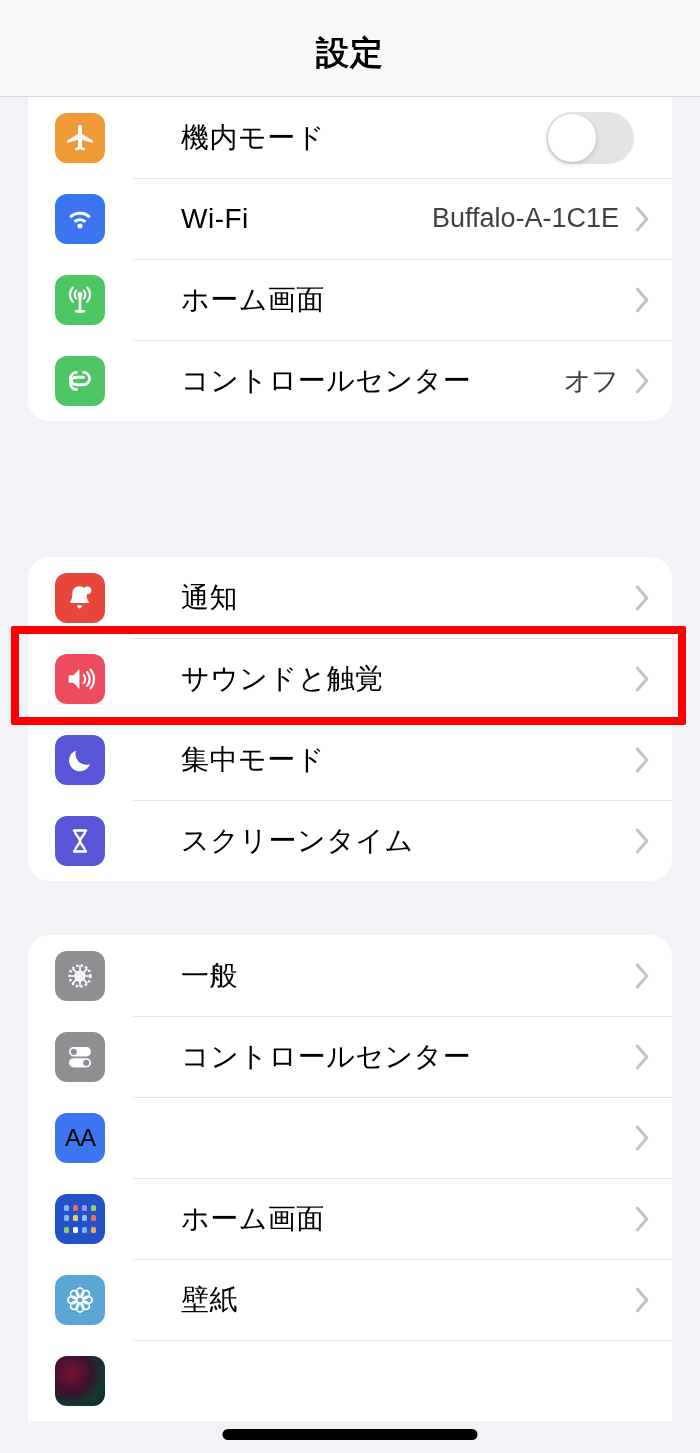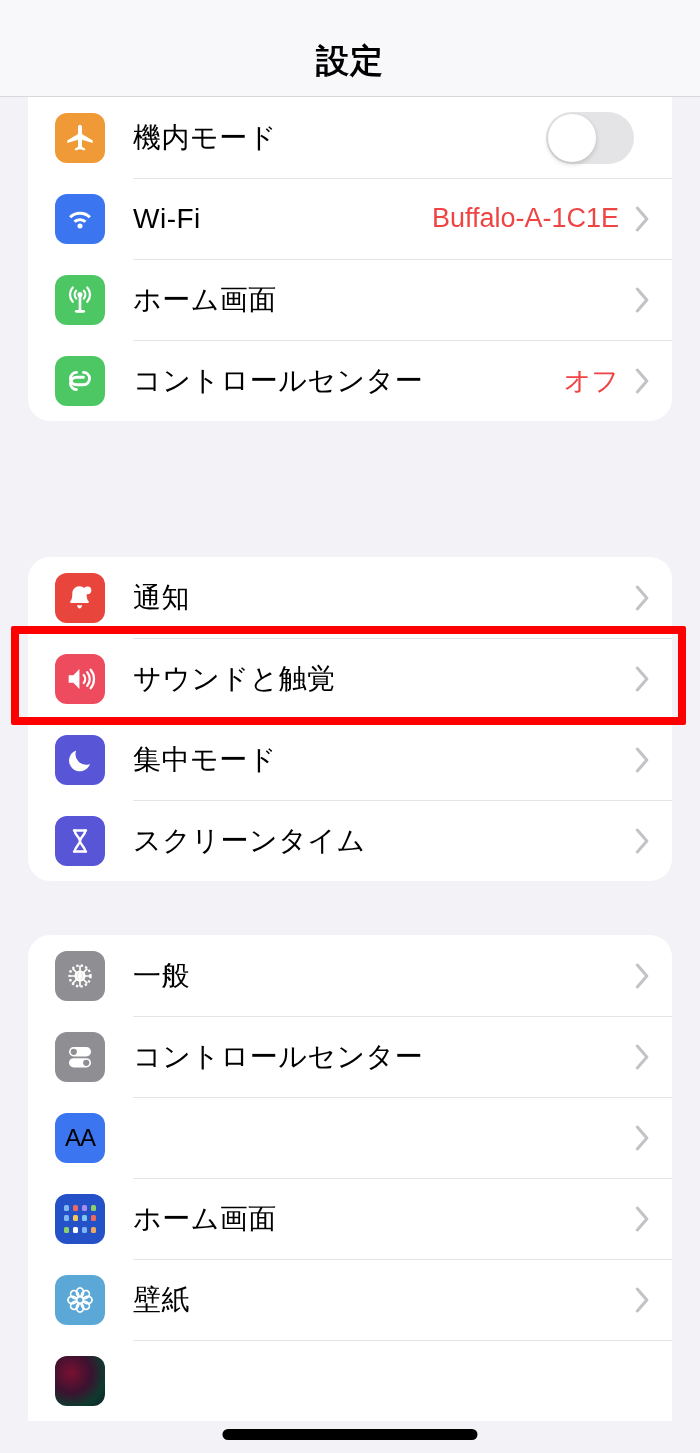--- a/index.html
+++ b/index.html
@@ -16,21 +16,21 @@
     overflow: hidden;
   }
 
   
   .nav-bar {
     position: absolute; top: 0; left: 0;
     width: 700px; height: 97px;
     background: #f8f8fa;
     border-bottom: 1px solid #d7d7dc;
     display: flex; align-items: flex-end; justify-content: center;
-    padding-bottom: 12px;
+    padding-bottom: 20px;
   }
   .nav-title {
     font-size: 33px; font-weight: bold; color: #000;
     letter-spacing: 1px;
   }
 
   
   .content {
     position: absolute; top: 97px; left: 0;
     width: 700px; height: 1356px;
@@ -43,20 +43,21 @@
     overflow: hidden;
   }
   .card.clip-top { border-top-left-radius: 0; border-top-right-radius: 0; }
   .card.clip-bottom { border-bottom-left-radius: 0; border-bottom-right-radius: 0; }
 
   .row {
     position: relative;
     display: flex; align-items: center;
     height: 81px;
     padding-left: 27px;
+    gap: 48px;
   }
   .row + .row::before {
     content: ""; position: absolute; top: 0; left: 105px; right: 0;
     height: 1px; background: #e4e4e6;
   }
 
   .icon {
     width: 50px; height: 50px;
     border-radius: 12px;
     flex: 0 0 50px;
@@ -70,21 +71,21 @@
     font-size: 28px; color: #000;
     white-space: nowrap;
     letter-spacing: 0.5px;
   }
   .row-right {
     margin-left: auto;
     display: flex; align-items: center;
     padding-right: 22px;
   }
   .row-value {
-    font-size: 27px; color: #ef4444;
+    font-size: 27px; color: #404040;
     margin-right: 16px;
     white-space: nowrap;
   }
   .chev {
     width: 15px; height: 26px;
     flex: 0 0 15px;
   }
   .chev svg { display: block; }
 
   

